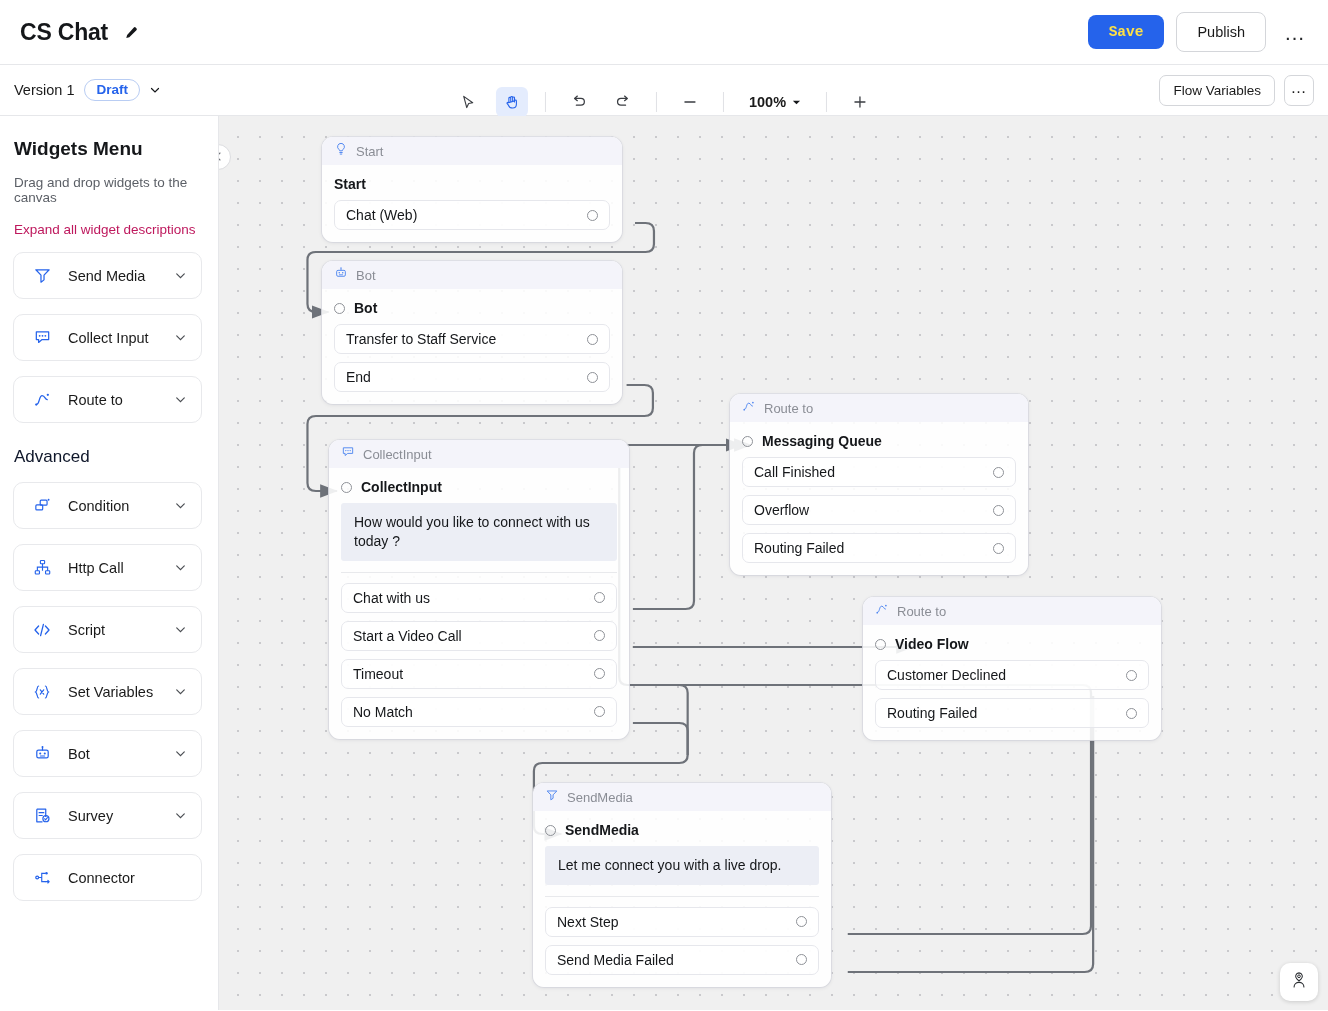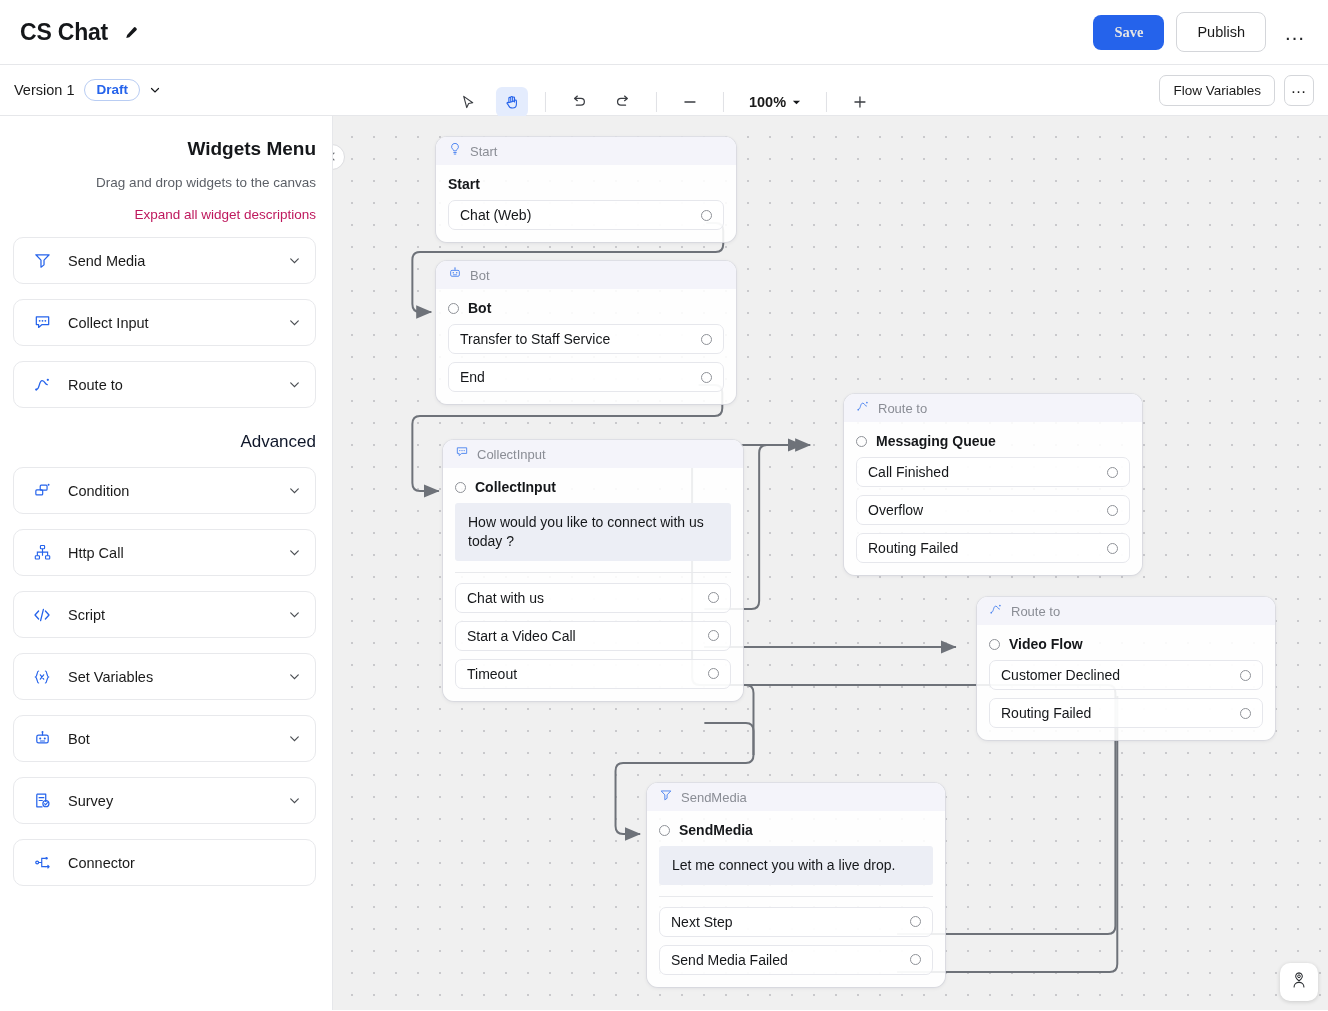--- a/index.html
+++ b/index.html
@@ -14,23 +14,23 @@
   .topbar {
     height: 64px; display: flex; align-items: center;
     padding: 0 16px 0 20px; background:#fff;
   }
   .app-title {
     font-size: 23px; font-weight: bold; letter-spacing: -0.2px; color:#15171a;
   }
   .pencil-icon { margin-left: 9px; display:inline-flex; vertical-align: middle; cursor:pointer;}
   .topbar-right { margin-left:auto; display:flex; align-items:center; gap:12px; }
   .btn-save {
-    background:#2563eb; color:#e5e5e5; border:none; border-radius:8px;
+    background:#2563eb; color:#fde047; border:none; border-radius:8px;
     font-size:14.5px; font-weight:600; padding:9px 21px; cursor:pointer;
-    font-family:Liberation Serif, serif;
+    font-family:Liberation Mono, monospace;
   }
   .btn-publish {
     background:#fff; color:#1a1a1a; border:1px solid #d4d6da; border-radius:8px;
     font-size:14.5px; font-weight:500; padding:11px 20px; cursor:pointer;
     font-family:"Liberation Sans", sans-serif;
   }
   .kebab {
     font-size:21px; color:#26282b; padding:0 6px; cursor:pointer; line-height:1;
     letter-spacing:1px;
   }
@@ -73,22 +73,22 @@
     font-size:16px; color:#1a1a1a; width:30px; height:31px; cursor:pointer;
     display:flex; align-items:center; justify-content:center; line-height:0;
     letter-spacing:1px; padding-bottom:5px;
   }
 
   
   .body { display:flex; height:calc(1011px - 117px); position:relative; }
 
   
   .sidebar {
-    width:332px; background:#fff; padding:22px 16px 16px 13px;
-    overflow:hidden; flex:none;text-align:right;
+    width:218px; background:#fff; padding:22px 16px 16px 13px;
+    overflow:hidden; flex:none;
   }
   .side-title { font-size:19px; font-weight:bold; color:#15171a; padding-left:1px;}
   .side-sub { font-size:13.5px; color:#5b5f66; margin-top:15px; padding-left:1px;}
   .side-link {
     font-size:13.5px; color:#be185d; margin-top:17px; cursor:pointer; padding-left:1px;
   }
   .widget {
     margin-top:15px; height:47px; border:1px solid #e8e9ec; border-radius:10px;
     display:flex; align-items:center; padding:0 14px 0 16px; cursor:pointer;
     background:#fff;
@@ -511,20 +511,24 @@
           <span class="port-circle pc"></span>
         </div>
         <div class="port-row">
           <span>Start a Video Call</span>
           <span class="port-circle pc"></span>
         </div>
         <div class="port-row">
           <span>Timeout</span>
           <span class="port-circle pc"></span>
         </div>
+        <div class="port-row">
+          <span>No Match</span>
+          <span class="port-circle pc"></span>
+        </div>
       </div>
     </div>
 
     <div class="node" style="left:511px; top:278px; width:298px;">
       <div class="node-head">
         <span>
           <svg width="14" height="14" viewBox="0 0 18 18">
               <path d="M3.4 13.4c2.7 0 2-8 5.1-8s2.5 3.8 4.9 3.8" fill="none" stroke="#4f86f0" stroke-width="1.25" stroke-linecap="round"></path>
               <circle cx="2.9" cy="13.7" r="1.1" fill="#4f86f0"></circle>
               <circle cx="14" cy="4.6" r="1.1" fill="#4f86f0"></circle>

